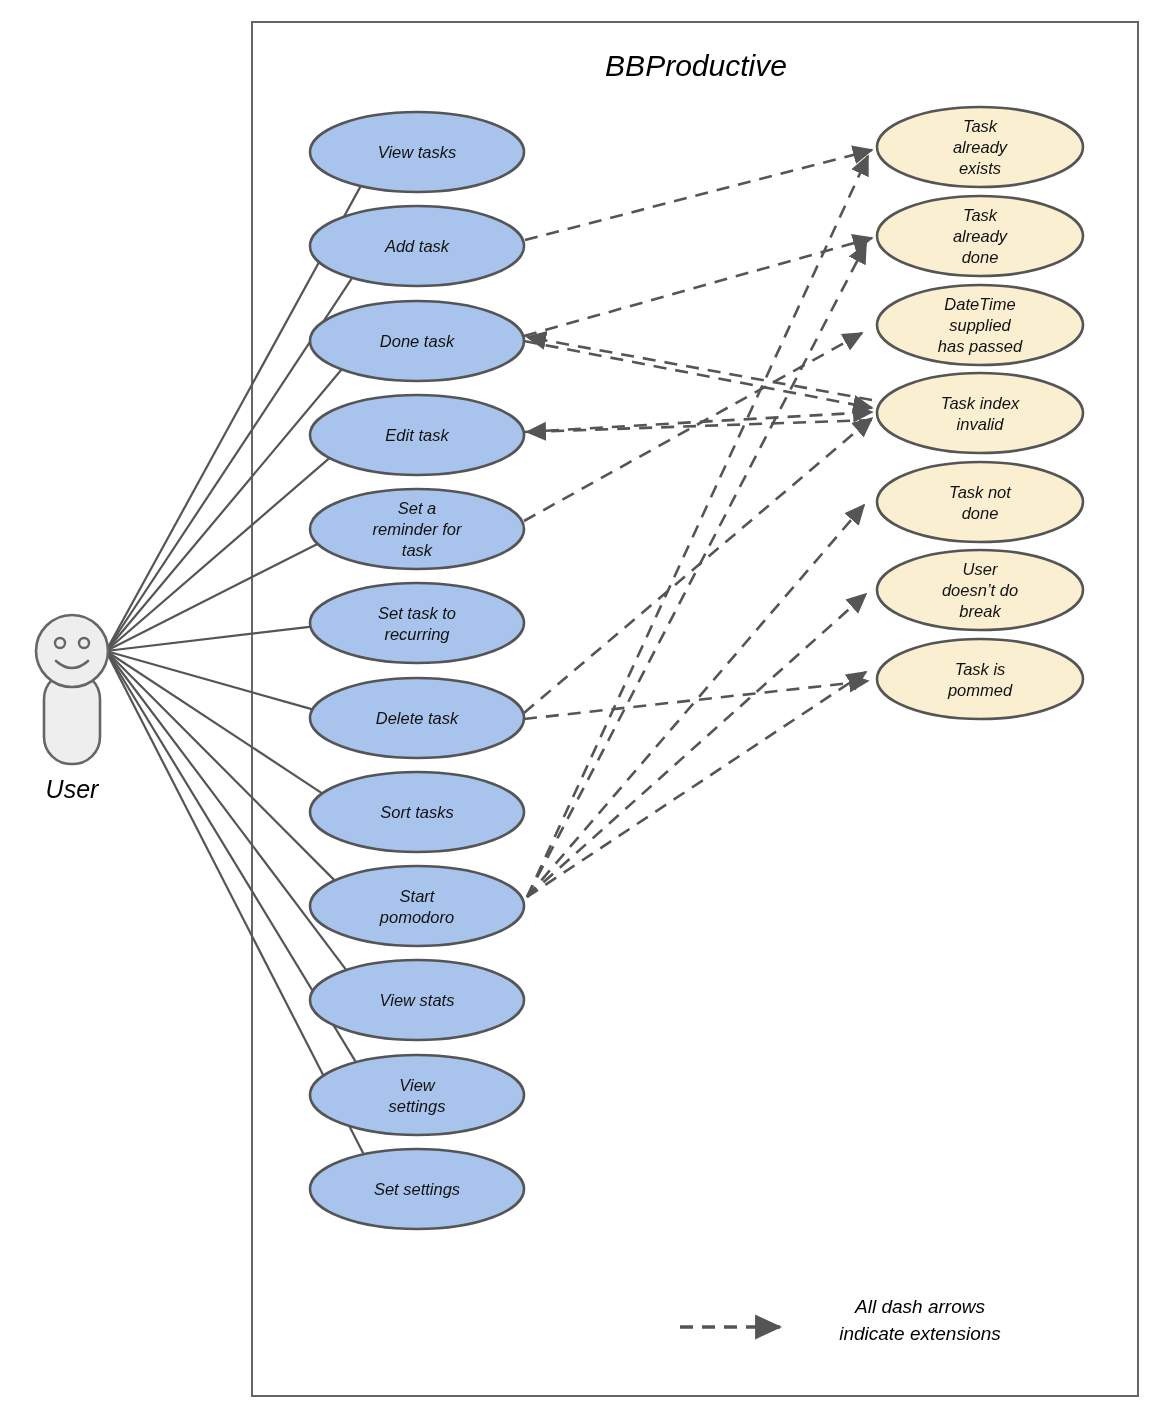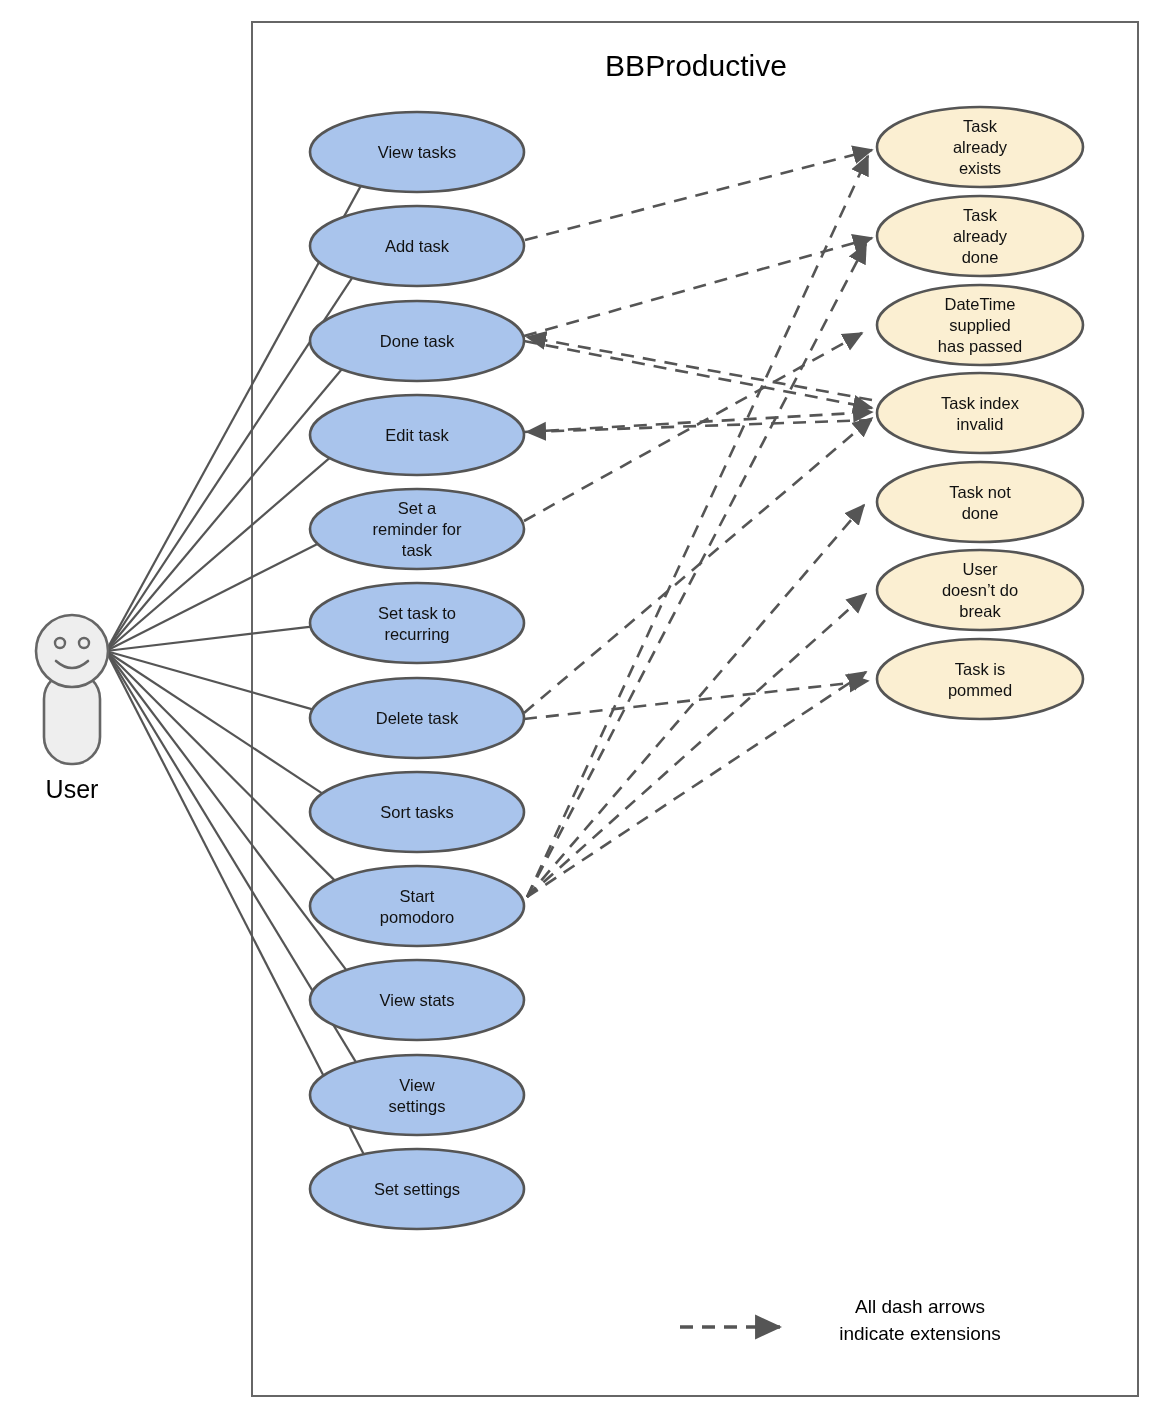--- a/index.html
+++ b/index.html
@@ -10,20 +10,21 @@
   body {
     width: 1160px;
     height: 1418px;
     font-family: "Liberation Sans", sans-serif;
     overflow: hidden;
   }
   #diagram-root {
     position: relative;
     width: 1160px;
     height: 1418px;
+    font-style: italic;
   }
   svg#uml {
     display: block;
     width: 1160px;
     height: 1418px;
   }
   .system-boundary {
     fill: #ffffff;
     stroke: #666666;
     stroke-width: 2;

